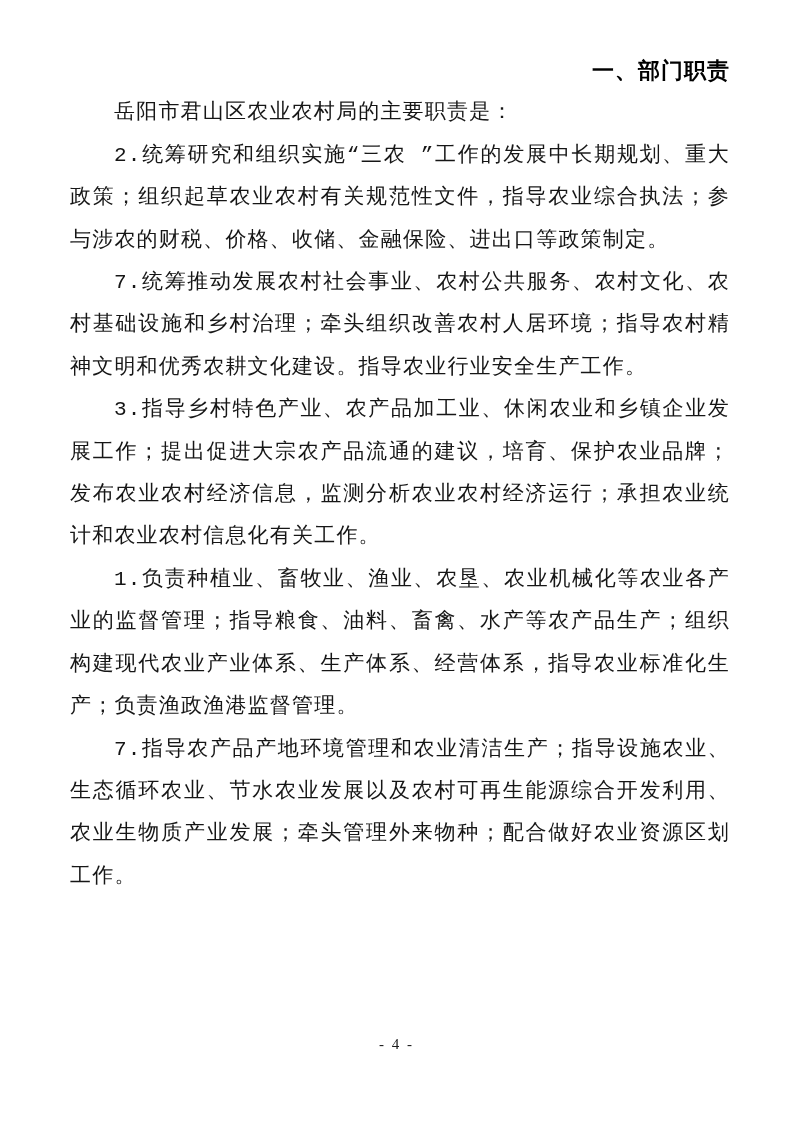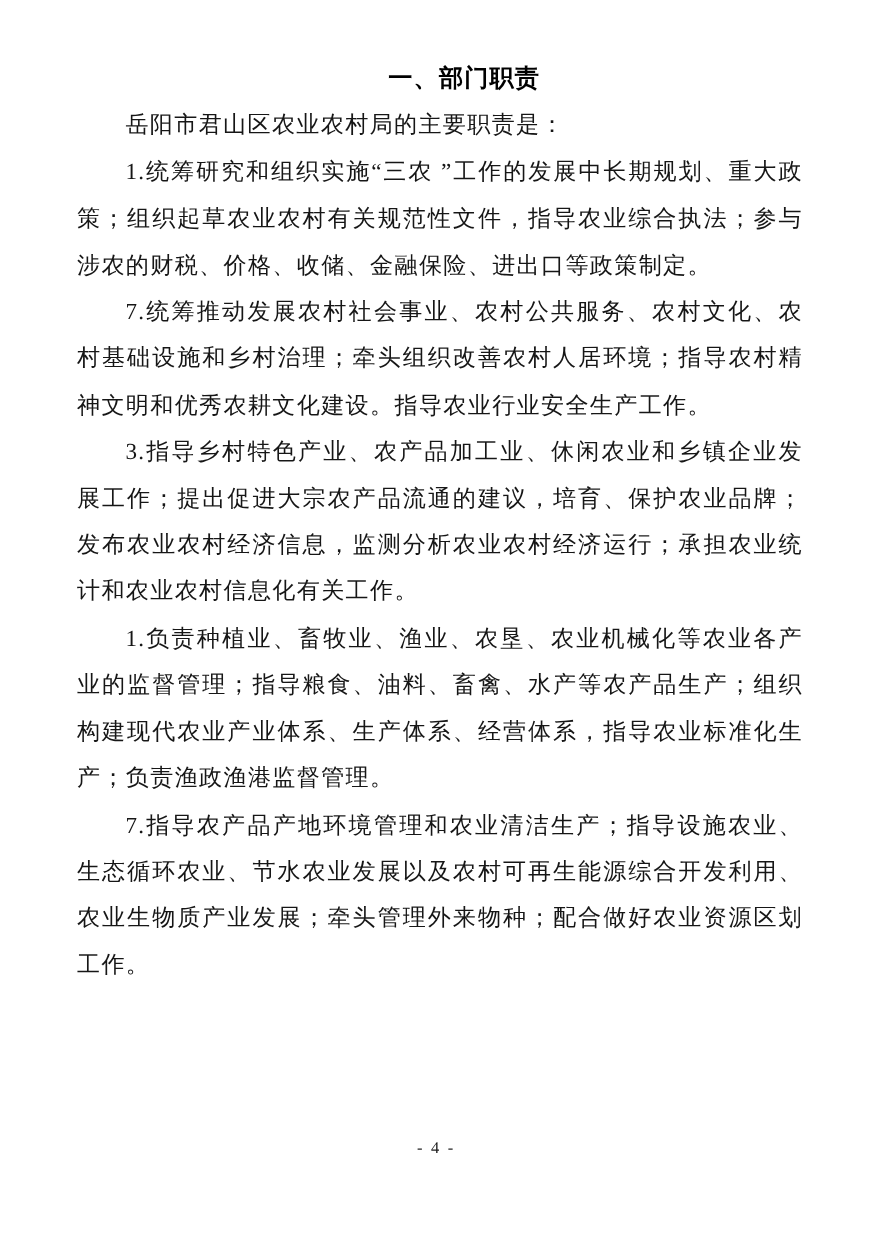--- a/index.html
+++ b/index.html
@@ -23,25 +23,25 @@
   }
   .heading {
     margin: 0;
     font-family: "Liberation Sans", "DejaVu Sans", sans-serif;
     font-weight: 700;
     font-size: 22px;
     line-height: 42.4px;
     text-indent: 44px;
     letter-spacing: 1px;
     color: #000000;
-    text-align: center;
+    text-align: right;
   }
   .para {
     margin: 0;
-    font-family: Liberation Serif, serif;
+    font-family: Liberation Mono, monospace;
     font-size: 21px;
     line-height: 42.4px;
     text-align: justify;
     text-indent: 44px;
     letter-spacing: 1.2px;
     color: #161616;
   }
   .page-number {
     position: absolute;
     left: 0;
@@ -54,20 +54,20 @@
     color: #1a1a1a;
   }
 </style>
 </head>
 <body>
 
 <div class="page">
   <div class="content">
     <h1 class="heading">一、部门职责</h1>
     <p class="para">岳阳市君山区农业农村局的主要职责是：</p>
-    <p class="para">1.统筹研究和组织实施“三农 ”工作的发展中长期规划、重大政策；组织起草农业农村有关规范性文件，指导农业综合执法；参与涉农的财税、价格、收储、金融保险、进出口等政策制定。</p>
+    <p class="para">2.统筹研究和组织实施“三农 ”工作的发展中长期规划、重大政策；组织起草农业农村有关规范性文件，指导农业综合执法；参与涉农的财税、价格、收储、金融保险、进出口等政策制定。</p>
     <p class="para">7.统筹推动发展农村社会事业、农村公共服务、农村文化、农村基础设施和乡村治理；牵头组织改善农村人居环境；指导农村精神文明和优秀农耕文化建设。指导农业行业安全生产工作。</p>
     <p class="para">3.指导乡村特色产业、农产品加工业、休闲农业和乡镇企业发展工作；提出促进大宗农产品流通的建议，培育、保护农业品牌；发布农业农村经济信息，监测分析农业农村经济运行；承担农业统计和农业农村信息化有关工作。</p>
     <p class="para">1.负责种植业、畜牧业、渔业、农垦、农业机械化等农业各产业的监督管理；指导粮食、油料、畜禽、水产等农产品生产；组织构建现代农业产业体系、生产体系、经营体系，指导农业标准化生产；负责渔政渔港监督管理。</p>
     <p class="para">7.指导农产品产地环境管理和农业清洁生产；指导设施农业、生态循环农业、节水农业发展以及农村可再生能源综合开发利用、农业生物质产业发展；牵头管理外来物种；配合做好农业资源区划工作。</p>
   </div>
   <div class="page-number">- 4 -</div>
 </div>
 
 </body></html>

